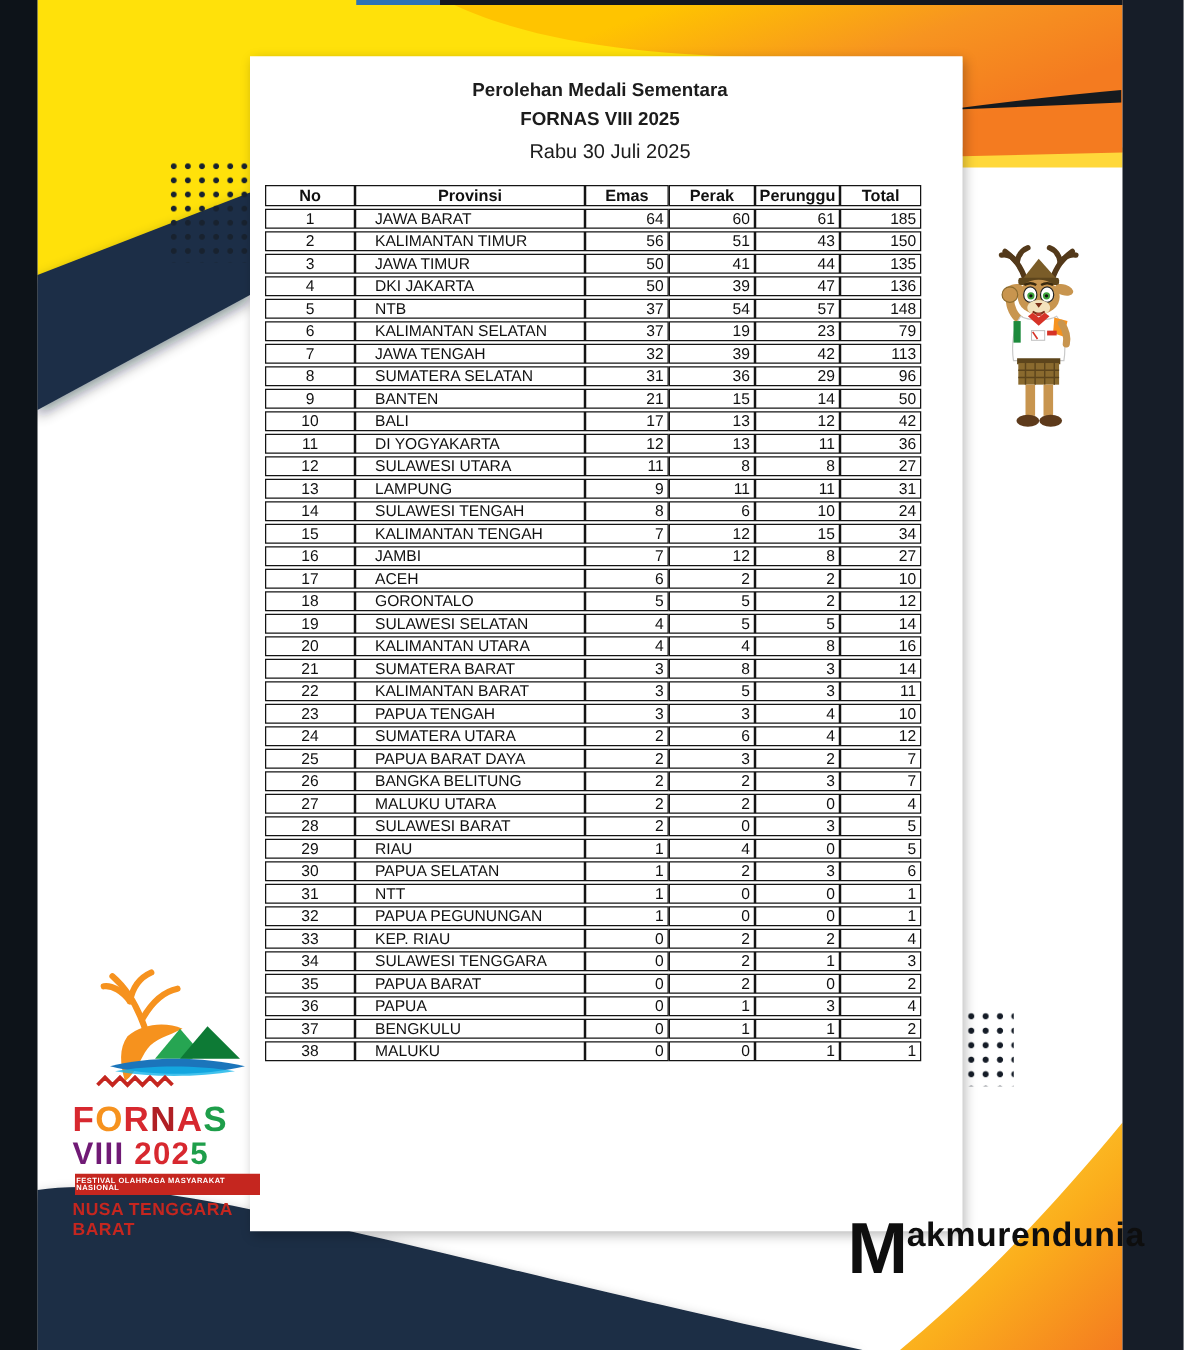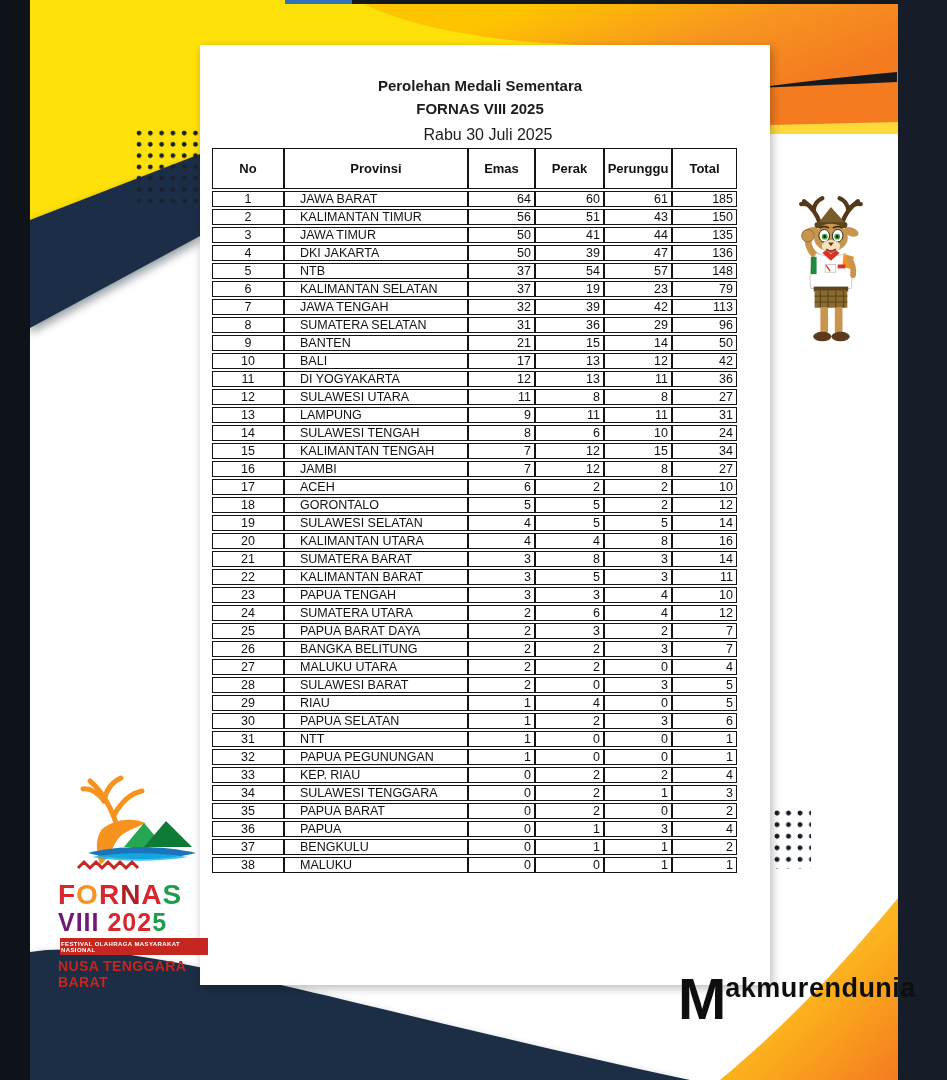--- a/index.html
+++ b/index.html
@@ -19,27 +19,27 @@
     background-image:radial-gradient(circle at 3px 3px,#18222f 2px,transparent 2.7px);
     background-size:11.3px 11.3px;}
   .dots-right{left:774px;top:810px;width:37px;height:59px;
     background-image:radial-gradient(circle at 3px 3px,#151c27 2.1px,transparent 2.8px);
     background-size:11.5px 11.6px;}
 
   
   .paper{left:200px;top:45px;width:570px;height:940px;background:#ffffff;
          box-shadow:2px 3px 9px rgba(0,0,0,.28);}
   .titles{position:absolute;left:0;top:0;width:560px;text-align:center;color:#1c1c1c;}
-  .t1{margin-top:32px;font-size:15px;font-weight:bold;}
+  .t1{margin-top:19px;font-size:15px;font-weight:bold;}
   .t2{margin-top:6px;font-size:15px;font-weight:bold;}
   .t3{margin-top:9px;font-size:16px;padding-left:16px;}
   table.mtable{position:absolute;left:12px;top:101px;width:525px;
     border-collapse:separate;border-spacing:0 2px;table-layout:fixed;}
   .mtable th,.mtable td{border:1.6px solid #141414;color:#111;overflow:hidden;white-space:nowrap;}
-  .mtable th{height:15px;font-size:13px;font-weight:bold;text-align:center;padding:12px 2px;}
+  .mtable th{height:15px;font-size:13px;font-weight:bold;text-align:center;padding:0 2px;}
   .mtable td{height:15.5px;font-size:12.5px;padding:0 3px;}
   .mtable td.c0{text-align:center;}
   .mtable td.c1{text-align:left;padding-left:15px;}
   .mtable td.c2,.mtable td.c3,.mtable td.c4,.mtable td.c5{text-align:right;}
 
   
   .fornas{left:58px;top:767px;width:152px;text-align:left;}
   .fornas-word{font-size:28px;font-weight:bold;letter-spacing:1px;line-height:1;
                font-family:"Liberation Sans",sans-serif;}
   .fornas-line2{font-size:25px;font-weight:bold;line-height:1.05;letter-spacing:1px;}

